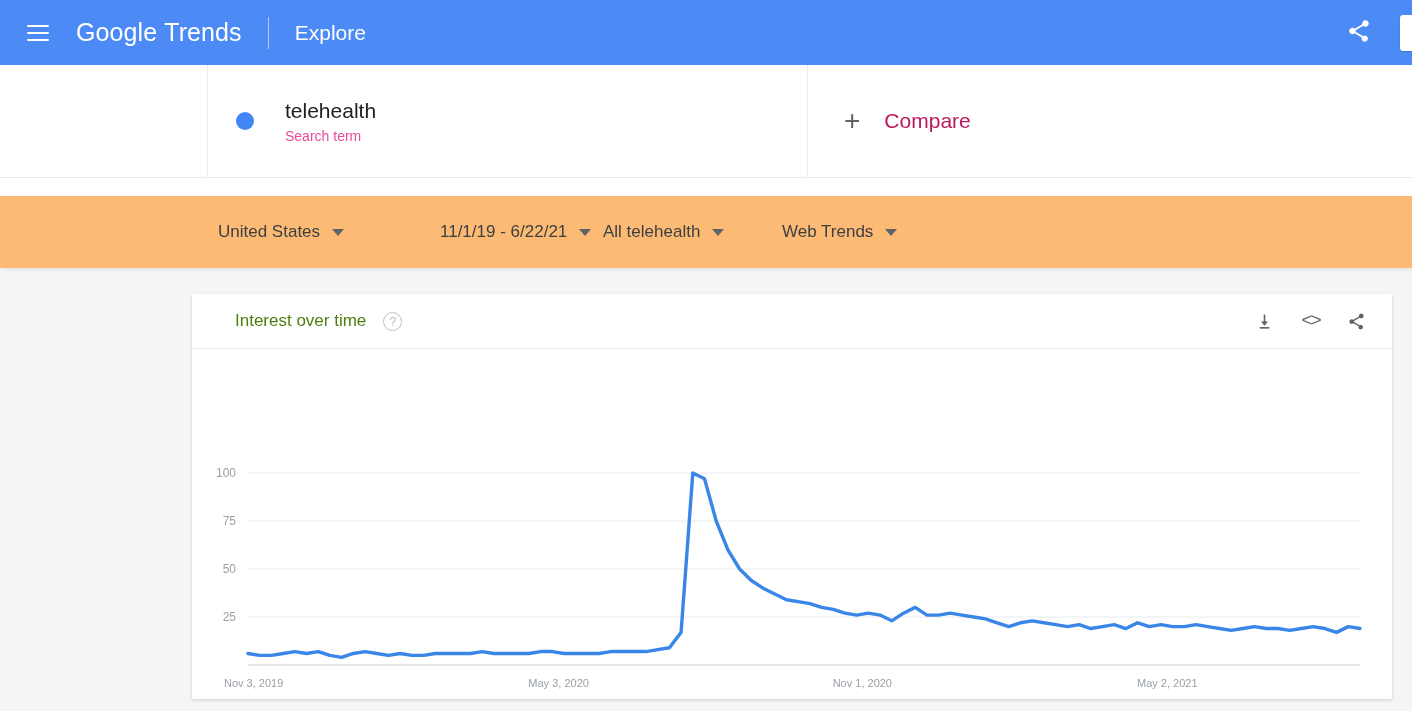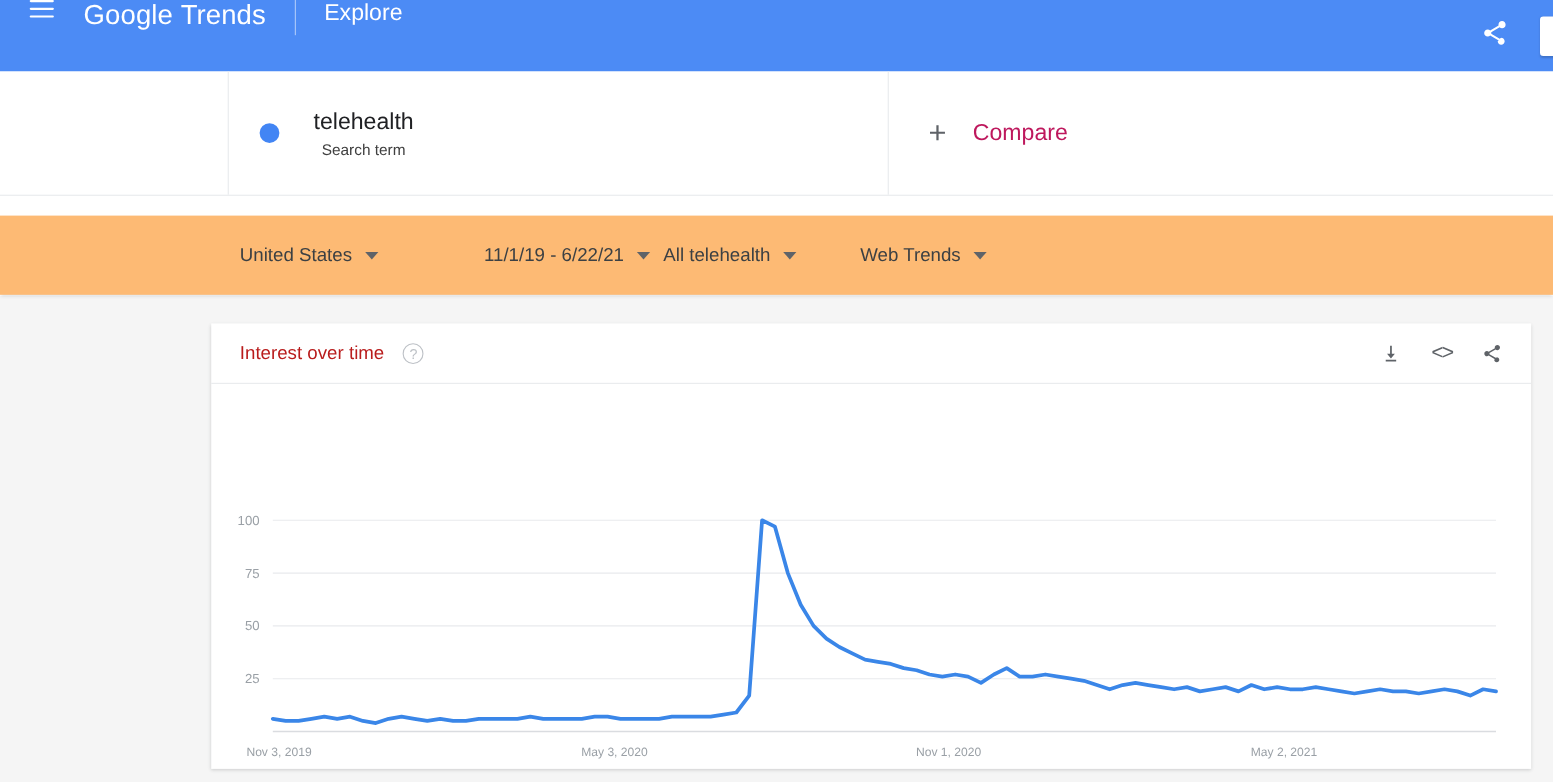--- a/index.html
+++ b/index.html
@@ -8,21 +8,21 @@
     background: #ffffff;
     font-family: "Liberation Sans", sans-serif;
     overflow: hidden;
   }
   #root { position: relative; width: 1412px; height: 711px; }
 
   
   .appbar {
     position: absolute; left: 0; top: 0; width: 1412px; height: 65px;
     background: #4c8bf5;
-    display: flex; 
+    display: flex; align-items: center;
   }
   .hamburger {
     width: 22px; height: 16px; margin-left: 27px; margin-right: 27px;
     display: flex; flex-direction: column; justify-content: space-between;
     cursor: pointer;
   }
   .hamburger span { display: block; height: 2px; width: 100%; background: #fff; border-radius: 1px; }
   .brand { display: flex; align-items: baseline; color: #fff; font-size: 25px; letter-spacing: .1px; cursor: pointer; }
   .brand .g { font-weight: 400; }
   .brand .t { font-weight: 300; margin-left: 7px; }
@@ -43,21 +43,21 @@
     display: flex;
     padding-left: 16px;
   }
   .gutter-left { width: 192px; border-right: 1px solid #e8eaed; height: 100%; }
   .term-cell {
     width: 600px; height: 100%; border-right: 1px solid #e8eaed;
     display: flex; align-items: center; padding-left: 28px;
   }
   .term-dot { width: 18px; height: 18px; border-radius: 50%; background: #4285f4; flex: none; margin-right: 31px; }
   .term-name { font-size: 21px; color: #202124; font-weight: 400; line-height: 1.25; }
-  .term-sub { font-size: 14px; color: #404040; margin-top: 4px; text-align: center; }
+  .term-sub { font-size: 14px; color: #ec4899; margin-top: 4px; }
   .compare-cell { flex: 1; display: flex; align-items: center; padding-left: 36px; cursor: pointer; }
   .plus { font-size: 28px; color: #5f6368; font-weight: 300; margin-right: 24px; line-height: 1; }
   .compare-label { font-size: 21px; color: #be185d; }
 
   
   .filterbar {
     position: absolute; left: 0; top: 196px; width: 1412px; height: 72px;
     background: #fdba74; display: flex; align-items: center;
     box-shadow: 0 2px 3px -1px rgba(60,64,67,.18);
     z-index: 3;
@@ -73,21 +73,21 @@
   
   .body-bg { position: absolute; left: 0; top: 269px; width: 1412px; height: 442px; background: #f5f5f5; }
   .card {
     position: absolute; left: 192px; top: 294px; width: 1200px; height: 405px;
     background: #fff; box-shadow: 0 1px 3px rgba(60,64,67,.22);
   }
   .card-head {
     height: 55px; border-bottom: 1px solid #e8eaed;
     display: flex; align-items: center; padding: 0 26px 0 26px;
   }
-  .card-title { font-size: 17px; color: #b91c1c; }
+  .card-title { font-size: 17px; color: #4d7c0f; margin-left: 17px; }
   .help {
     width: 19px; height: 19px; border: 1.4px solid #bdc1c6; border-radius: 50%;
     margin-left: 17px; color: #bdc1c6; font-size: 13px;
     display: flex; align-items: center; justify-content: center; cursor: pointer;
   }
   .card-tools { margin-left: auto; display: flex; align-items: center; gap: 27px; }
   .tool { cursor: pointer; color: #5f6368; display: flex; align-items: center; }
   .embed { font-size: 19px; letter-spacing: -2px; color: #5f6368; font-family: "Liberation Mono", monospace; }
 
   

